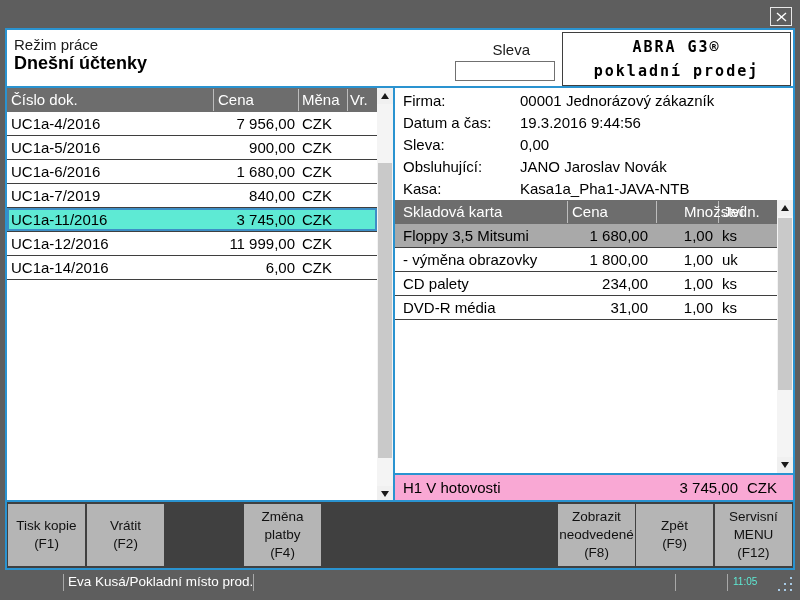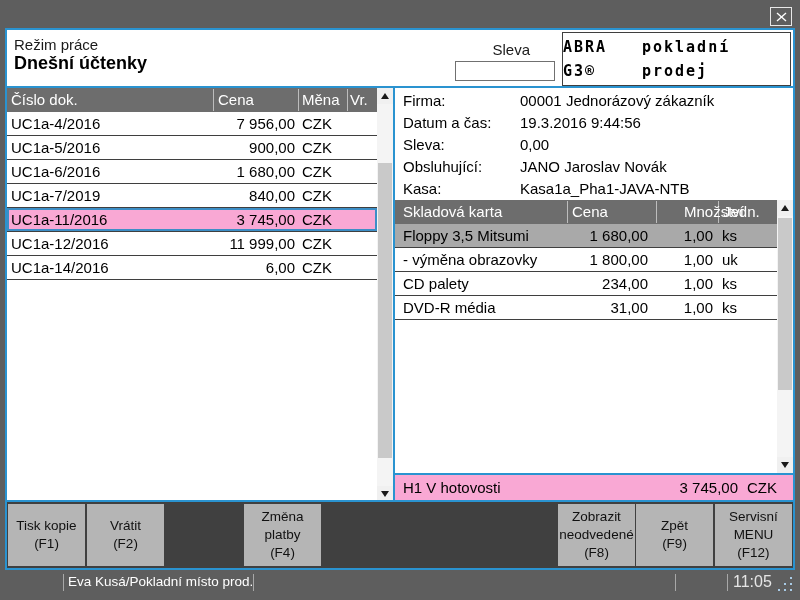--- a/index.html
+++ b/index.html
@@ -16,32 +16,32 @@
                  box-sizing:border-box;border:2px solid #2a93d0;background:#fff;}
   .hline{position:absolute;background:#2a93d0;}
   .vline{position:absolute;background:#2a93d0;}
   
   .mode-label{position:absolute;left:14px;top:36px;font-size:15px;color:#1a1a1a;}
   .mode-value{position:absolute;left:14px;top:53px;font-size:18px;font-weight:bold;color:#000;}
   .sleva-label{position:absolute;left:430px;top:41px;width:100px;text-align:right;font-size:15px;color:#1a1a1a;}
   .sleva-input{position:absolute;left:455px;top:61px;width:100px;height:20px;box-sizing:border-box;
                border:1px solid #707070;background:#fff;font-size:15px;padding:0 3px;}
   .brand-box{position:absolute;left:562px;top:32px;width:229px;height:54px;box-sizing:border-box;
-             border:1px solid #3f3f3f;background:#fff;display:flex;
+             border:1px solid #3f3f3f;background:#fff;display:flex;flex-direction:column;
              align-items:center;justify-content:center;}
   .brand-box div{font-family:"DejaVu Sans Mono",monospace;font-weight:bold;font-size:15px;
                  letter-spacing:2px;line-height:24px;color:#000;}
   
   .ghead{position:absolute;background:#6d6d6d;height:24px;}
   .ghead span{position:absolute;top:0;line-height:24px;color:#fff;font-size:15px;white-space:nowrap;}
   .hsep{position:absolute;top:1px;bottom:1px;width:1px;background:rgba(255,255,255,.55);}
   .gridrows{position:absolute;}
   .grow{position:relative;height:23px;border-bottom:1px solid #3f3f3f;background:#fff;}
   .grow span{position:absolute;top:0;line-height:23px;font-size:15px;color:#000;white-space:nowrap;}
-  .grow.selected-receipt{background:#f9a8d4;box-shadow:inset 0 0 0 2px #3d8ec6;}
+  .grow.selected-receipt{background:#5eead4;box-shadow:inset 0 0 0 2px #3d8ec6;}
   .grow.selected-item{background:#a9a9a9;}
   
   .c-doc{left:4px;} .c-price{right:82px;} .c-cur{left:295px;}
   
   .c-name{left:8px;} .c-iprice{right:129px;} .c-qty{right:64px;} .c-unit{left:327px;}
   
   .info{position:absolute;left:395px;top:90px;width:390px;}
   .info-row{position:relative;height:22px;line-height:22px;font-size:15px;color:#000;}
   .info-row .lab{position:absolute;left:8px;}
   .info-row .val{position:absolute;left:125px;}
@@ -64,21 +64,21 @@
         display:flex;flex-direction:column;align-items:center;justify-content:center;
         text-align:center;cursor:default;}
   .fbtn span{display:block;font-size:13.5px;line-height:18px;color:#111;}
   .fbtn.disabled{background:#c7c7c7;}
   .fbtn.disabled span{color:#979797;}
   .s0{left:1px;} .s1{left:80px;} .s3{left:237px;} .s5{left:394px;}
   .s7{left:551px;} .s8{left:629px;} .s9{left:708px;}
   
   .status-sep{position:absolute;top:574px;height:17px;width:1px;background:#a8a8a8;}
   .status-user{position:absolute;left:68px;top:572px;line-height:20px;font-size:13.5px;color:#fff;}
-  .status-time{position:absolute;left:733px;top:571px;line-height:21px;font-size:16px;color:#e5e5e5;}
+  .status-time{position:absolute;left:733px;top:571px;line-height:21px;font-size:10px;color:#5eead4;}
   .grip{position:absolute;right:8px;top:577px;width:14px;height:14px;}
   .grip i{position:absolute;width:2px;height:2px;background:#a9cbe6;}
 </style>
 </head>
 <body>
 
 <div id="window">
 
   <div class="titlebar">
     <div class="closebtn">

